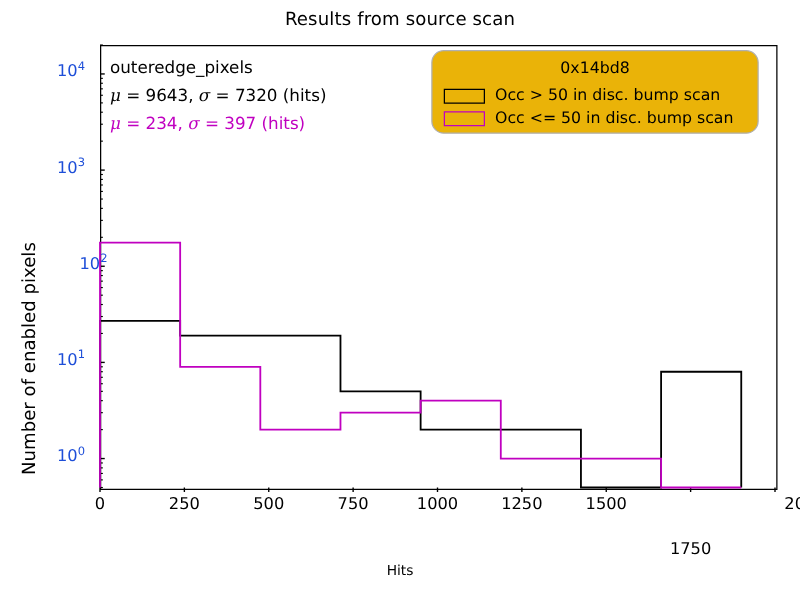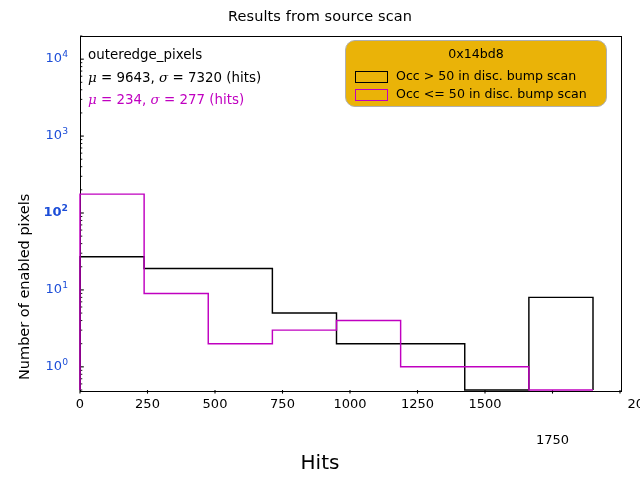--- a/index.html
+++ b/index.html
@@ -57,21 +57,21 @@
     transform-origin: left top;
     left: 16px;
     top: 380px;
   }
   .xlabel-text {
     position: absolute;
     left: 0;
     top: 450px;
     width: 640px;
     text-align: center;
-    font-size: 20px;
+    font-size: 11px;
     color: #000;
   }
   .ytick-label {
     position: absolute;
     right: 0;
     width: 46px;
     text-align: right;
     font-size: 13px;
     color: #1d4ed8;
     white-space: nowrap;
@@ -215,21 +215,21 @@
       </g>
     <g id="series-layer">
         <polyline points="80.00,390.00 80.00,256.74 144.13,256.74 144.13,268.48 208.25,268.48 208.25,268.48 272.38,268.48 272.38,313.08 336.50,313.08 336.50,343.69 400.63,343.69 400.63,343.69 464.75,343.69 464.75,390.00 528.88,390.00 528.88,297.38 593.00,297.38 593.00,390.00" fill="none" stroke="#000000" stroke-width="1.45" stroke-linejoin="miter"></polyline>
         <polyline points="80.00,390.00 80.00,194.11 144.13,194.11 144.13,293.44 208.25,293.44 208.25,343.69 272.38,343.69 272.38,330.14 336.50,330.14 336.50,320.53 400.63,320.53 400.63,366.84 464.75,366.84 464.75,366.84 528.88,366.84 528.88,390.00 593.00,390.00 593.00,390.00" fill="none" stroke="#c000c0" stroke-width="1.45" stroke-linejoin="miter"></polyline>
       </g>
   </svg>
 
   <div id="ytick-labels">
       <div class="ytick-label" style="left: 22px; top: 357.844px;">10<sup>0</sup></div>
       <div class="ytick-label" style="left: 22px; top: 280.922px;">10<sup>1</sup></div>
-      <div class="ytick-label" style="left: 22px; top: 204px; font-weight: bold;">10<sup>2</sup></div>
+      <div class="ytick-label" style="left: 40px; top: 204px;">10<sup>2</sup></div>
       <div class="ytick-label" style="left: 22px; top: 127.078px;">10<sup>3</sup></div>
       <div class="ytick-label" style="left: 22px; top: 50.1559px;">10<sup>4</sup></div>
     </div>
   <div id="xtick-labels">
       <div class="xtick-label" style="left: 80px;">0</div>
       <div class="xtick-label" style="left: 147.5px;">250</div>
       <div class="xtick-label" style="left: 215px;">500</div>
       <div class="xtick-label" style="left: 282.5px;">750</div>
       <div class="xtick-label" style="left: 350px;">1000</div>
       <div class="xtick-label" style="left: 417.5px; text-align: right;">1250</div>
@@ -239,21 +239,21 @@
     </div>
 
   <div id="annotation-box">
     <div class="anno-line anno-black">
       <span>outeredge_pixels</span>
     </div>
     <div class="anno-line anno-black">
       <i>μ</i><span> = 9643, </span><i>σ</i><span> = 7320 (hits)</span>
     </div>
     <div class="anno-line anno-magenta">
-      <i>μ</i><span> = 234, </span><i>σ</i><span> = 277 (hits)</span>
+      <i>μ</i><span> = 234, </span><i>σ</i><span> = 397 (hits)</span>
     </div>
   </div>
 
   <div id="legend-box">
     <div id="legend-title">0x14bd8</div>
     <div id="legend-rows">
         <div class="legend-row">
           <span class="legend-swatch black"></span>
           <span class="legend-label">Occ &gt; 50 in disc. bump scan</span>
         </div>

